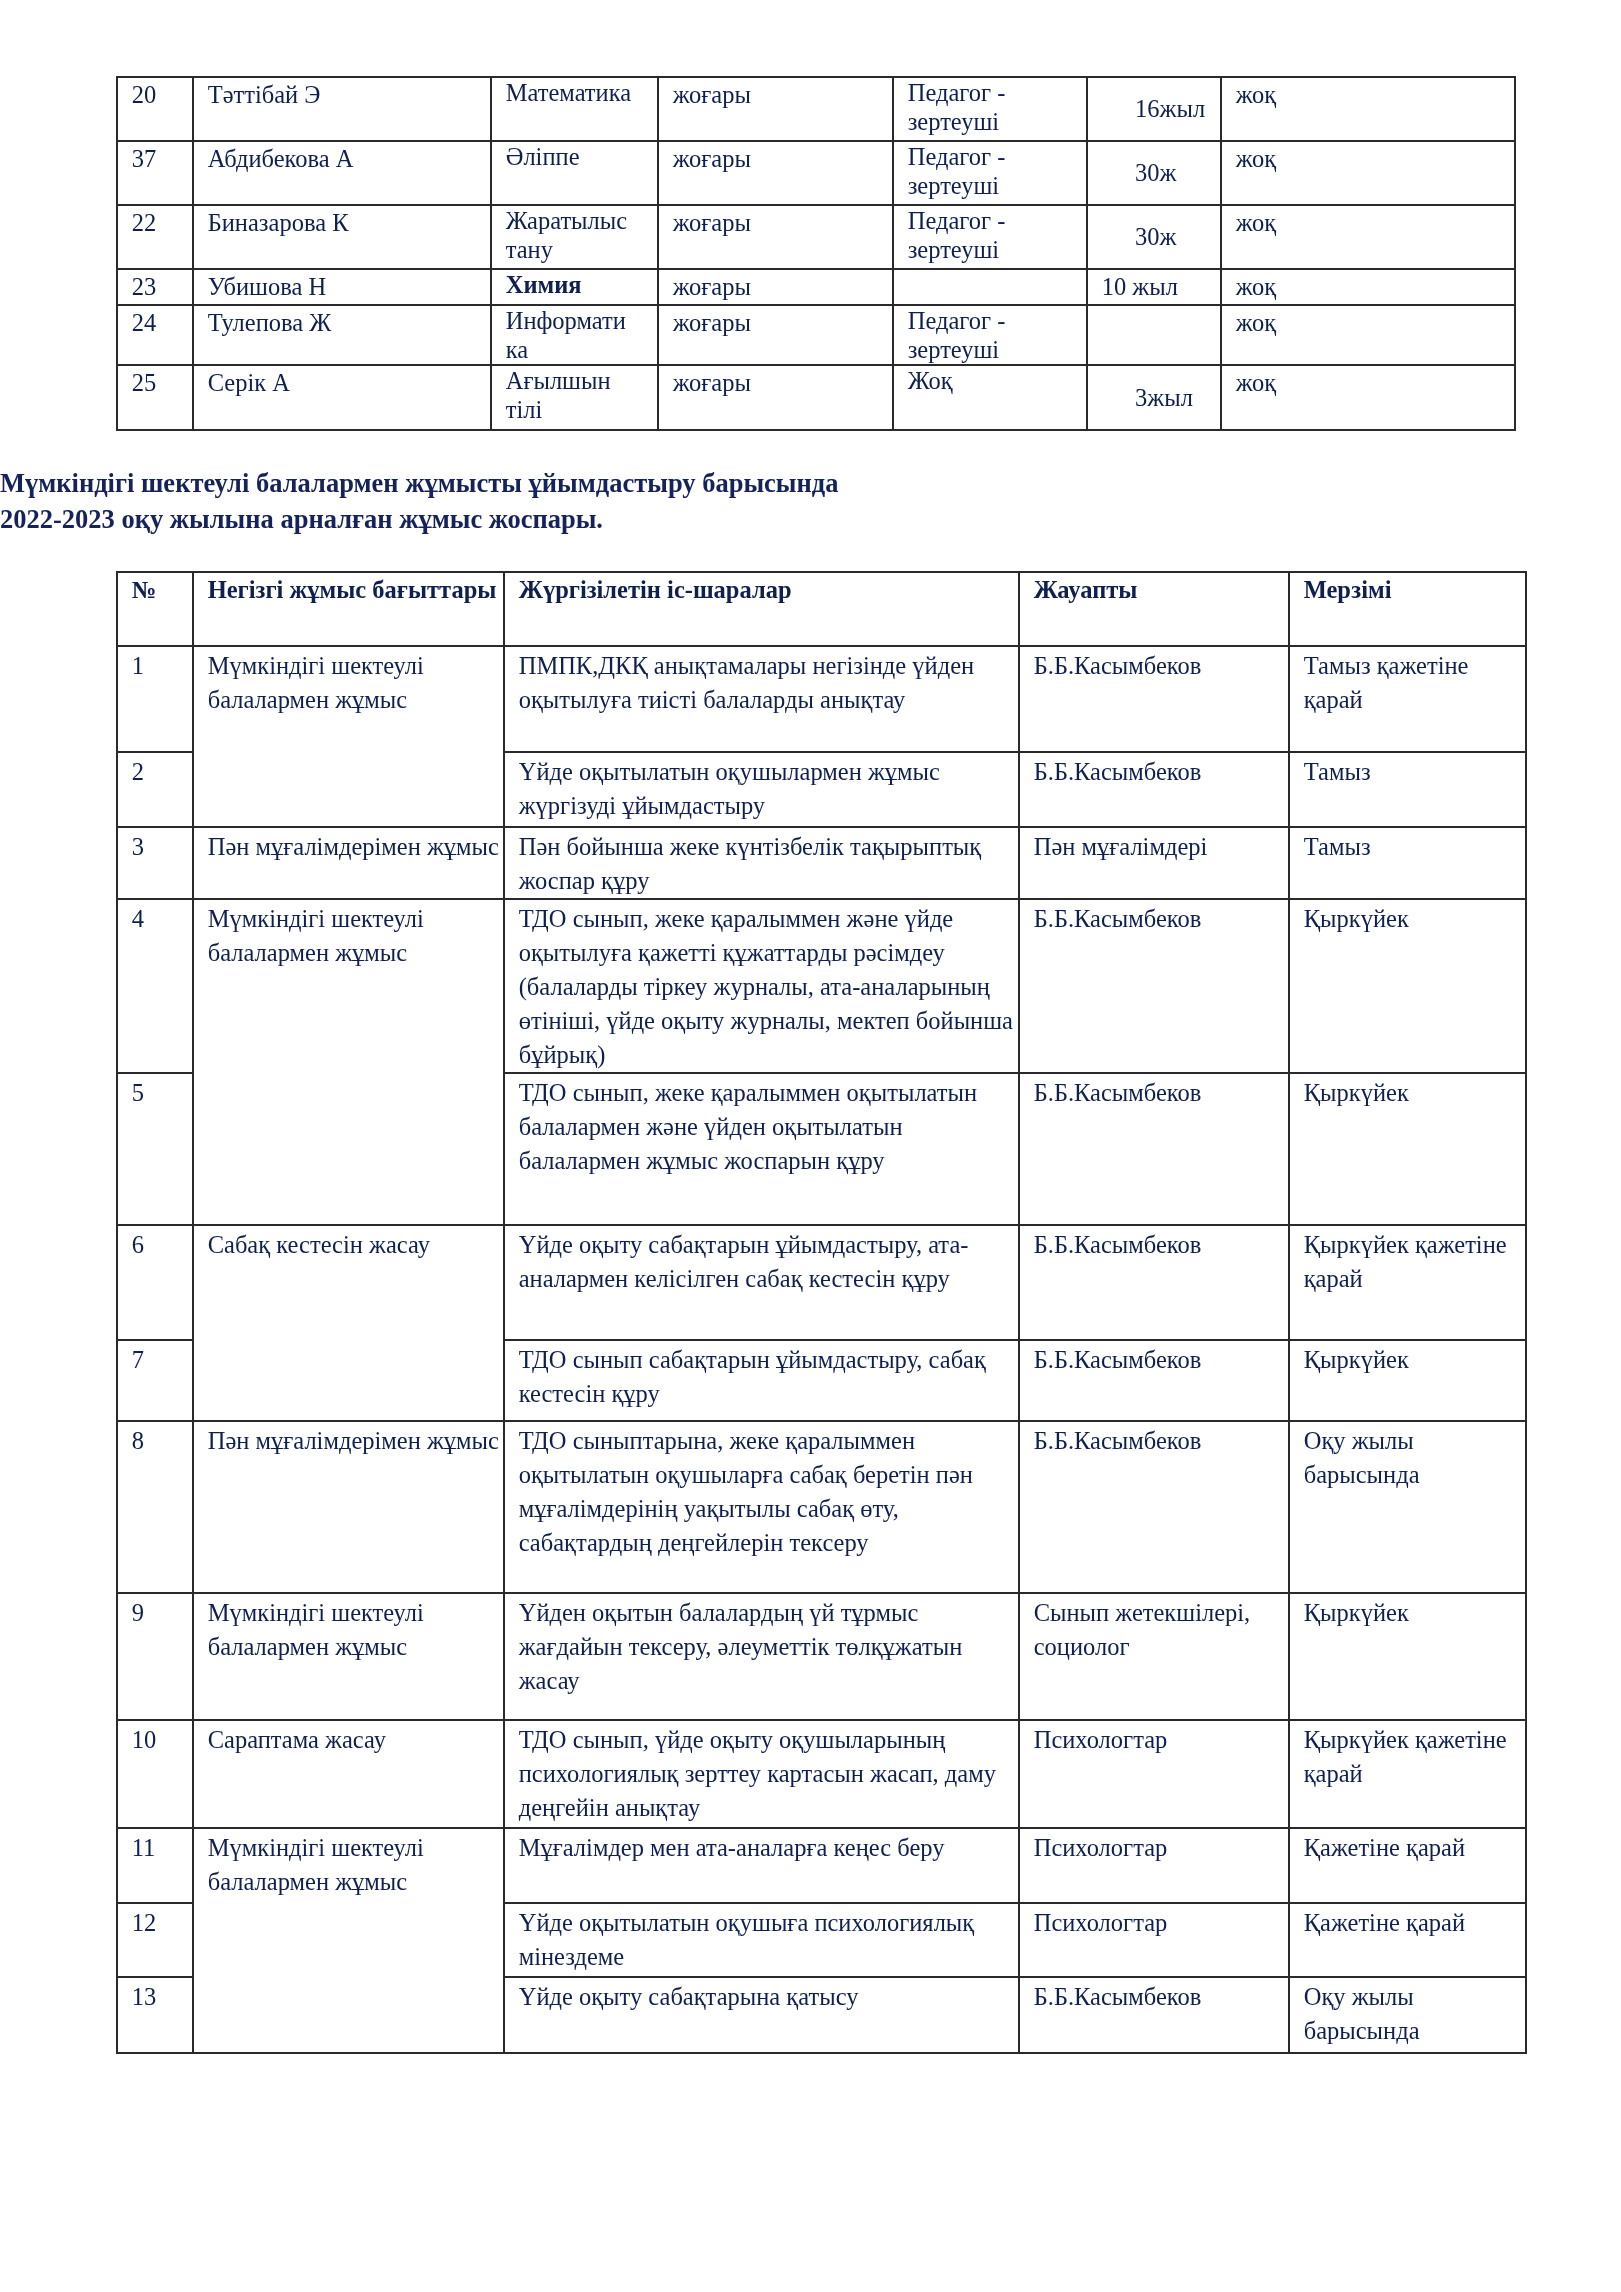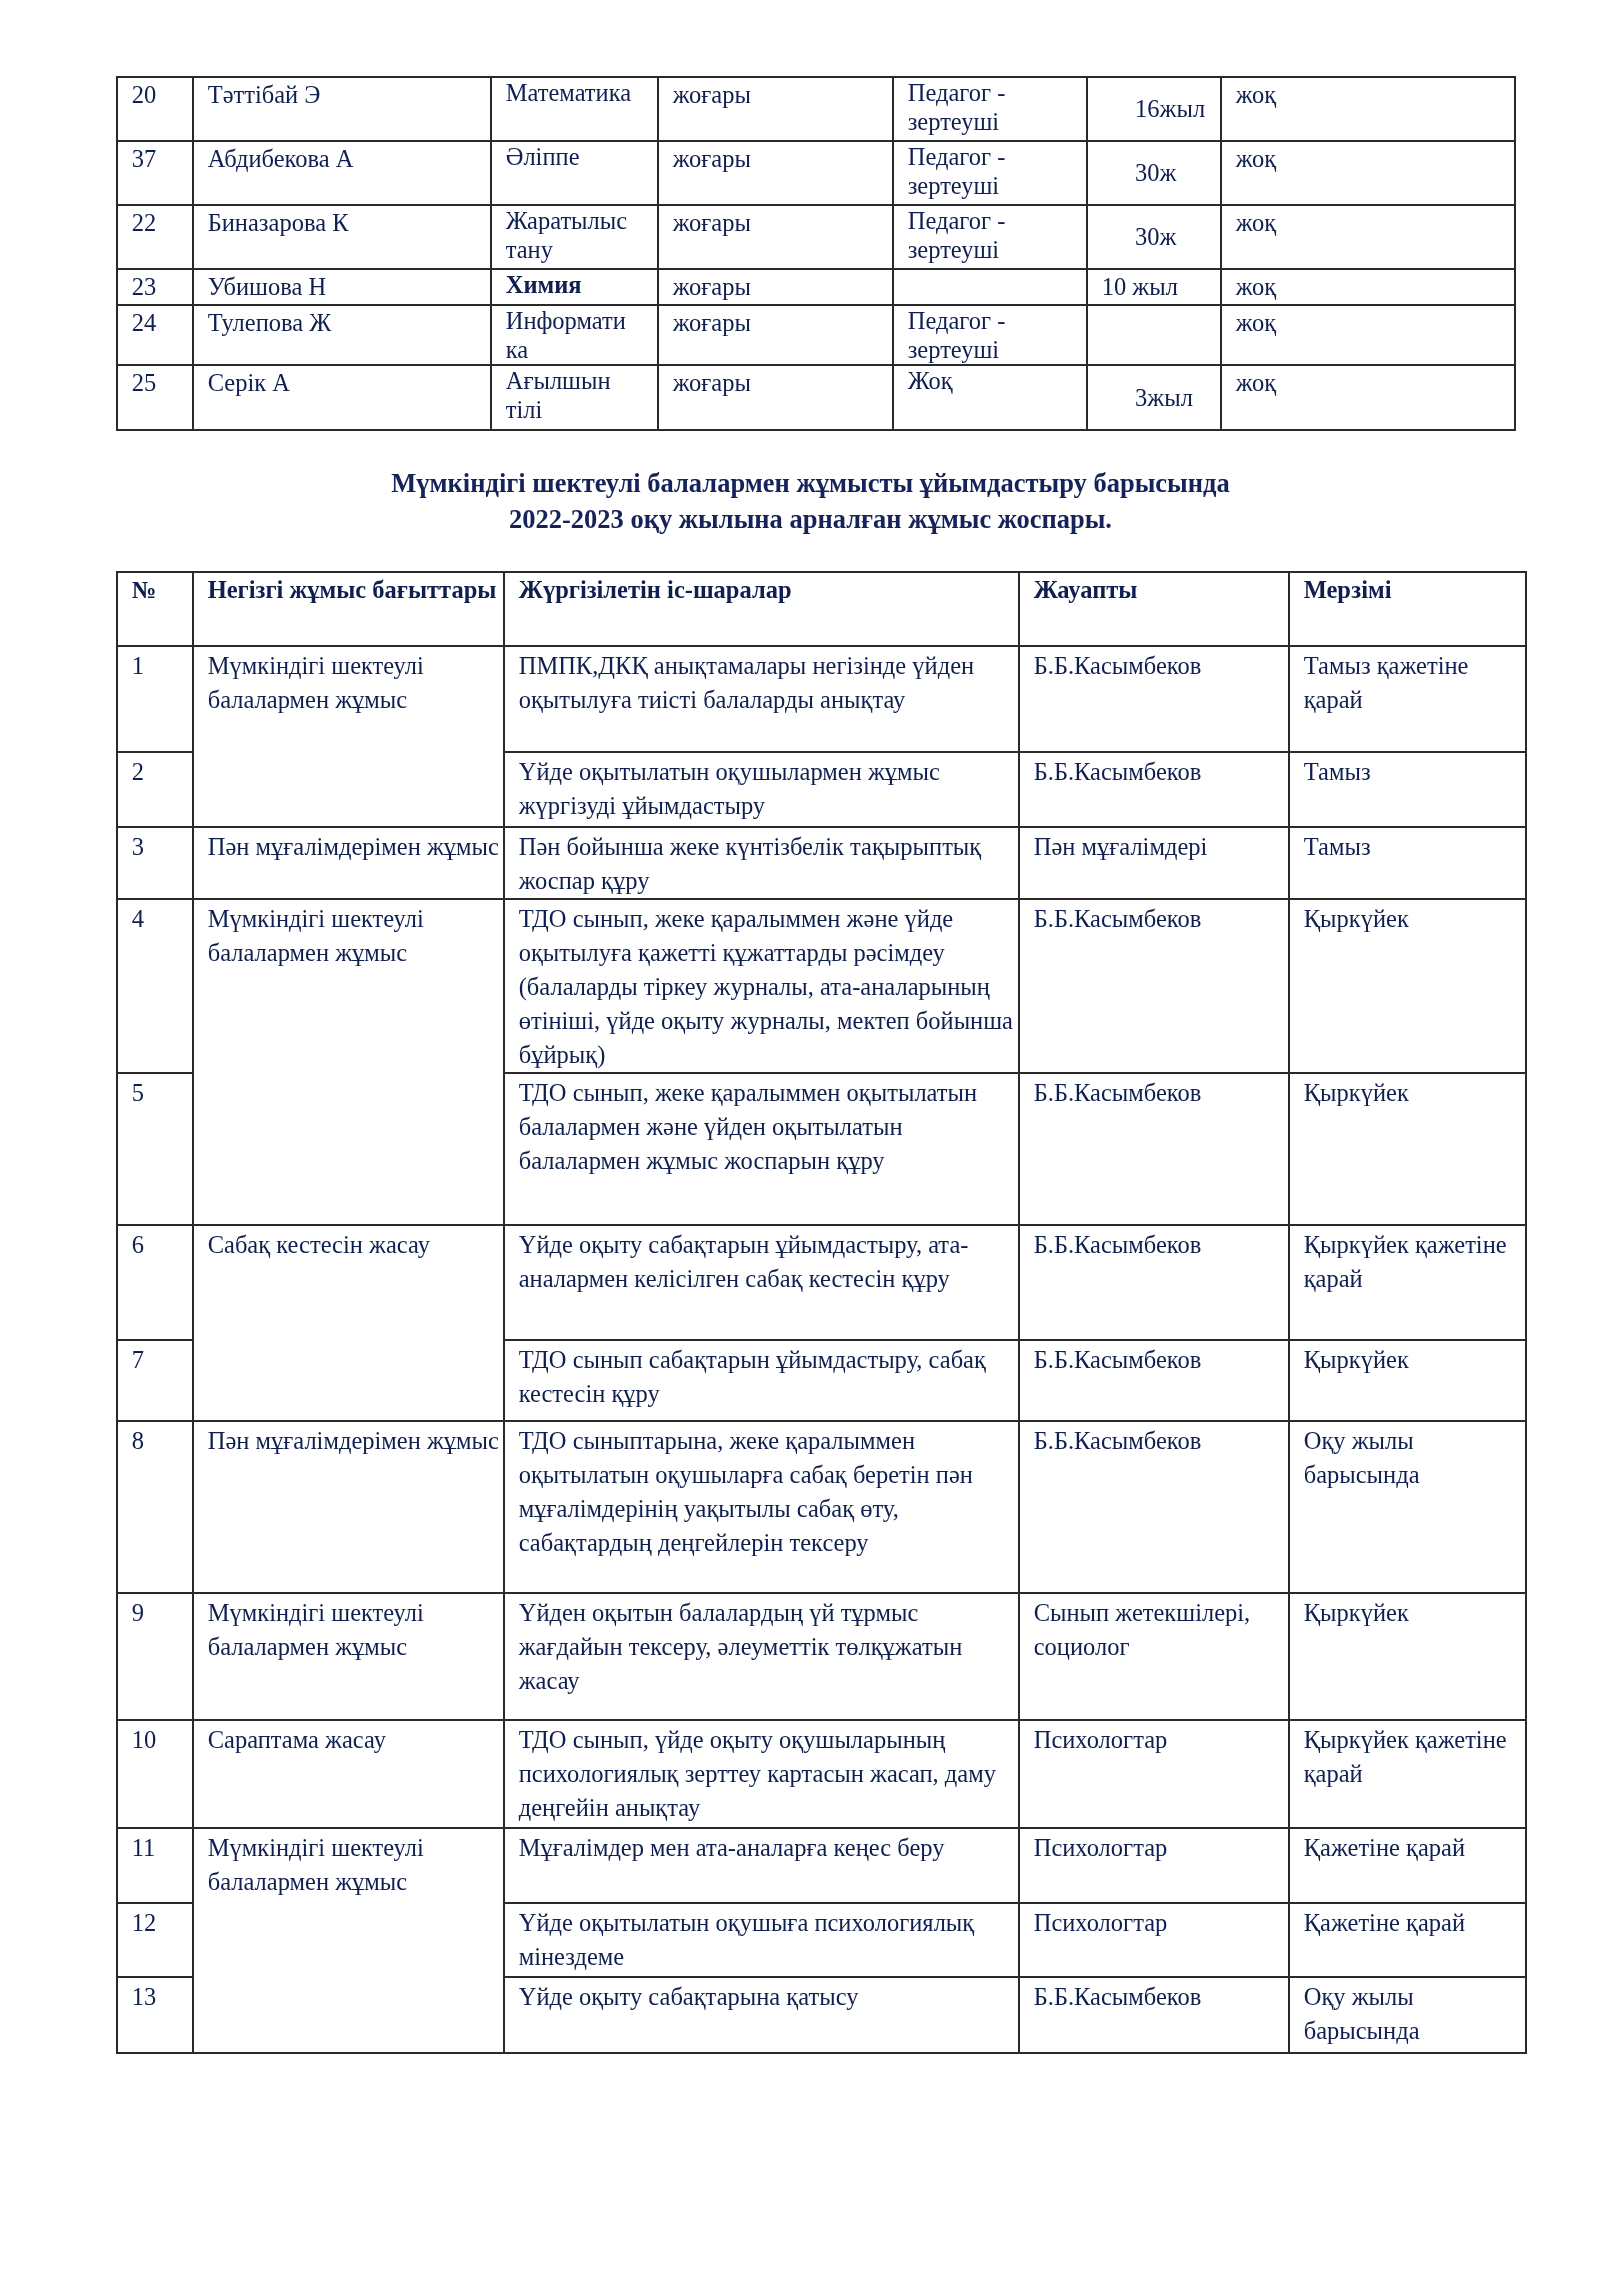--- a/index.html
+++ b/index.html
@@ -2,21 +2,21 @@
 <html><head>
 <meta charset="utf-8">
 <style>
   html, body { margin: 0; padding: 0; background: #ffffff; }
   body { width: 1621px; height: 2293px; position: relative; font-family: "Liberation Serif", serif; color: #0f1f4f; }
   table { border-collapse: collapse; position: absolute; table-layout: fixed; }
   td, th { border: 2px solid #2a2a2a; vertical-align: top; font-size: 24.5px; line-height: 34px; padding: 0 0 0 13.7px; text-align: left; font-weight: normal; }
   #staff-table { left: 116px; top: 76px; width: 1399px; }
   #staff-table td { padding-left: 13.7px; }
   #staff-table td.mid { vertical-align: middle; padding-left: 47px; }
-  .title { position: absolute; left: 0; width: 1621px; top: 465px; text-align: center; font-weight: bold; font-size: 26.5px; line-height: 36px; color: #15235a; }
+  .title { position: absolute; left: 0; width: 1621px; top: 465px; text-align: left; font-weight: bold; font-size: 26.5px; line-height: 36px; color: #15235a; }
   #plan-table { left: 116px; top: 571px; width: 1408px; }
   #plan-table th { font-weight: bold; }
   #plan-table td { padding-top: 2px; }
 </style>
 </head>
 <body>
 
 <table id="staff-table">
   <colgroup>
     <col style="width:76px">

